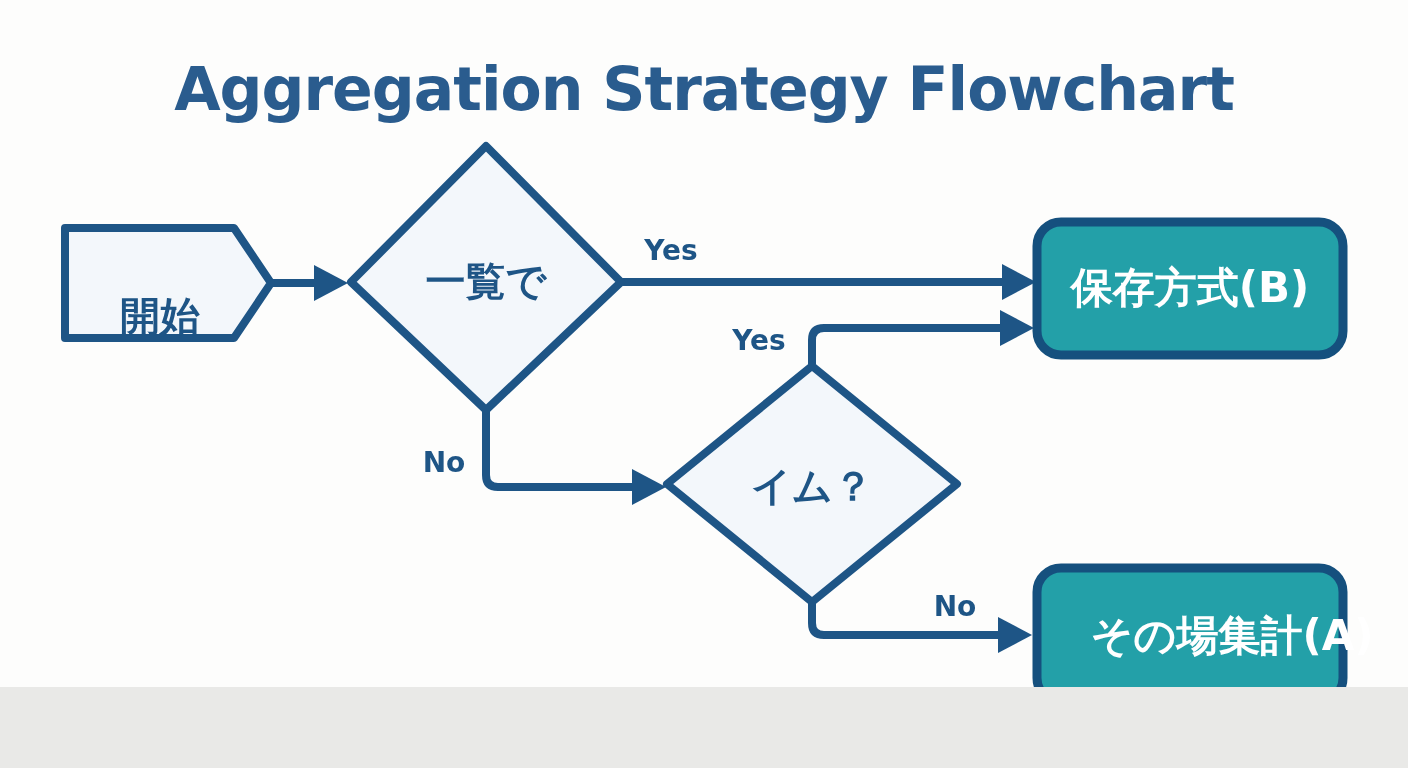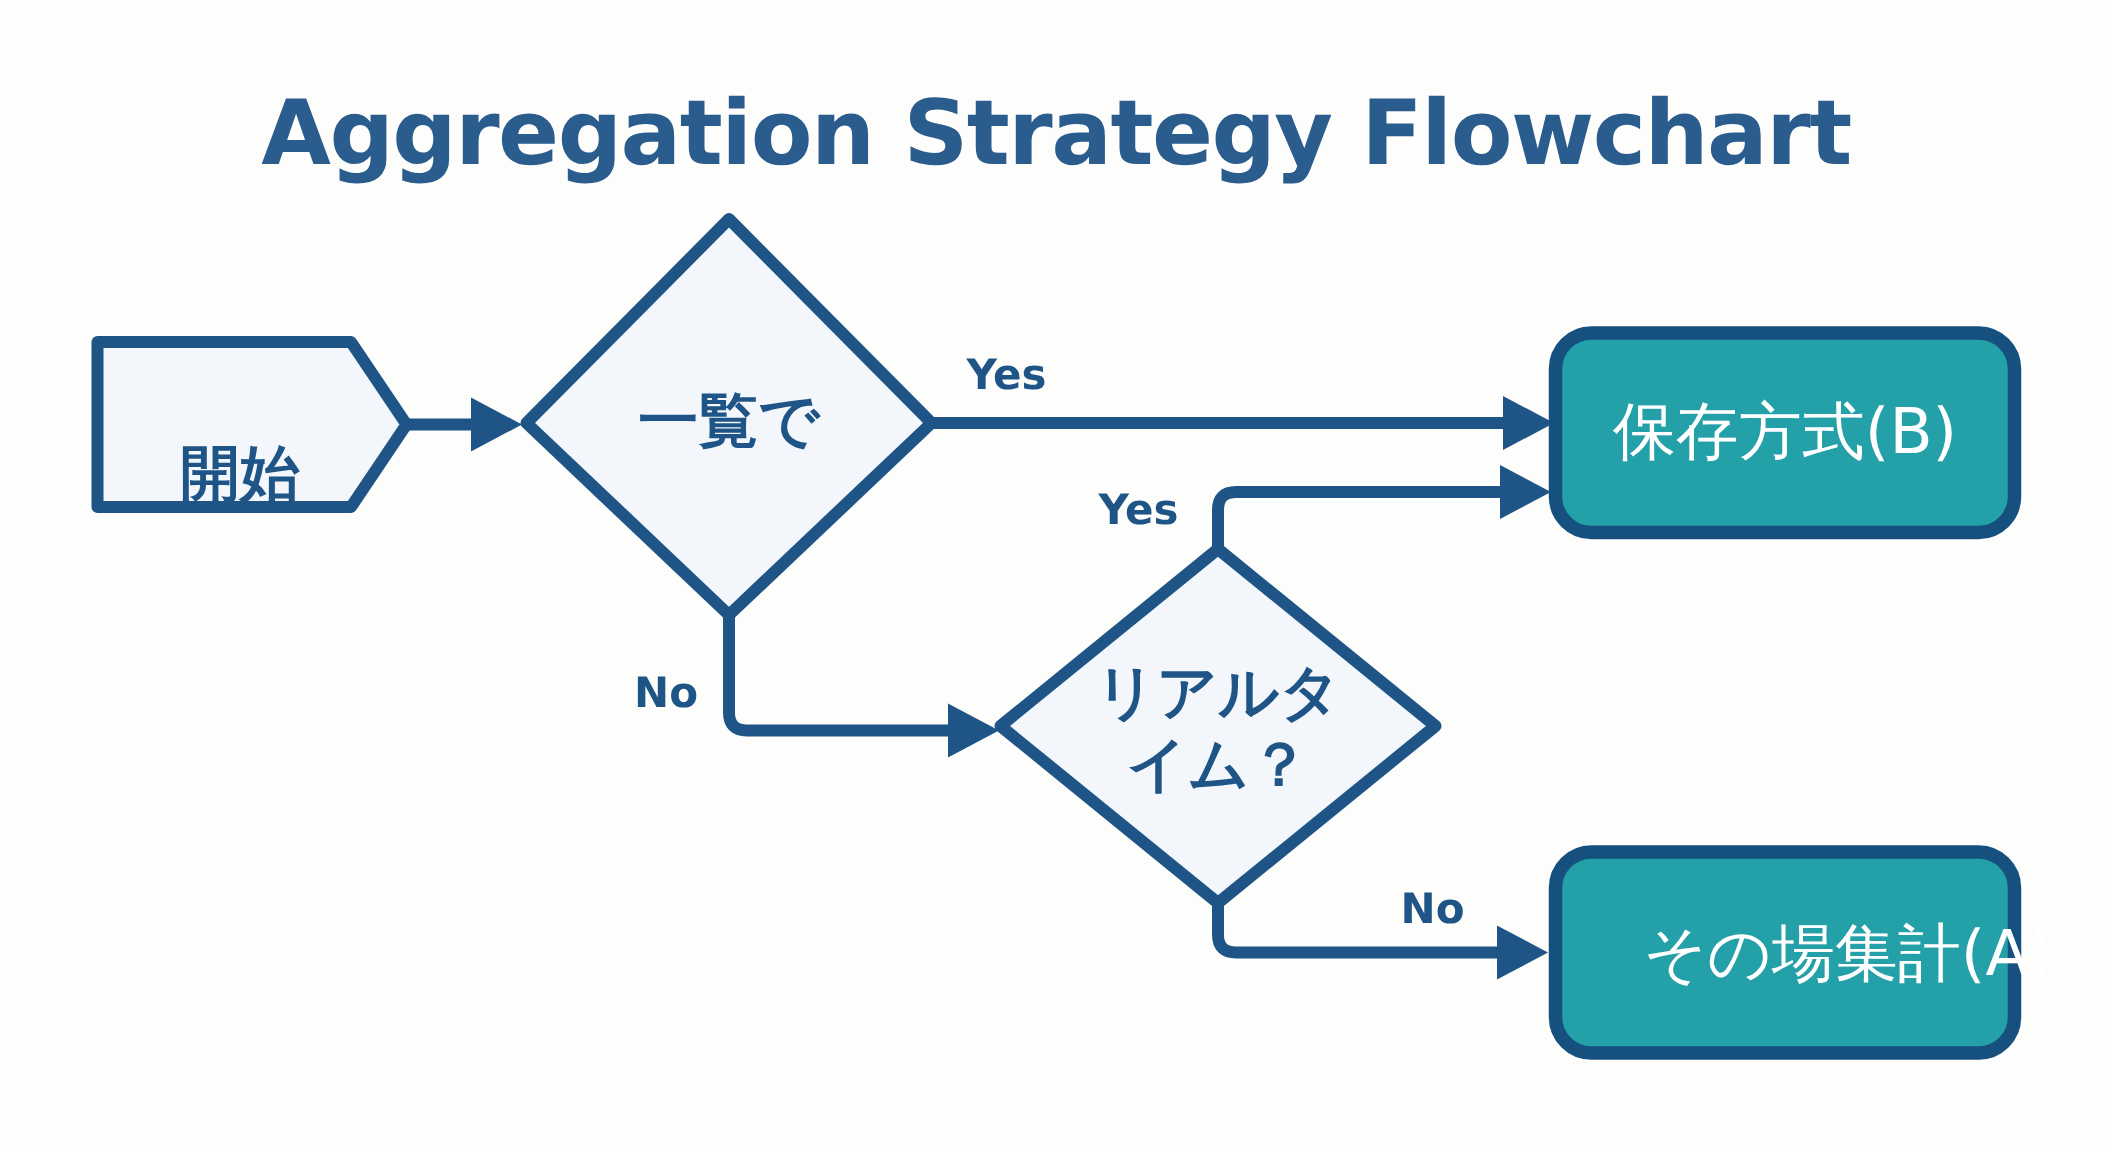--- a/index.html
+++ b/index.html
@@ -13,21 +13,21 @@
   }
   *{margin:0;padding:0;box-sizing:border-box;}
   html,body{width:100%;height:100%;}
   body{
     background:#e9e9e7;
     font-family:"DejaVu Sans","Liberation Sans",sans-serif;
   }
   .stage{
     position:relative;
     width:1408px;
-    height:768px;
+    height:687px;
     background:var(--background);
     overflow:hidden;
     padding-left:40px;
   }
   .page-title{
     position:absolute;
     left:0; right:0; top:54px;
     text-align:center;
     font-size:60px;
     font-weight:800;
@@ -60,21 +60,21 @@
     color:var(--line-blue);
     font-weight:700;
     text-align:center;
   }
   .node-label{font-size:40px;}
   .two-line{line-height:48px;}
   .two-line span{display:block;}
   .result-label{
     color:var(--white-text);
     font-size:42px;
-    font-weight:400;
+    font-weight:700;
   }
   .edge-label{
     font-size:28px;
     font-weight:700;
   }
 </style>
 </head>
 <body>
 
 <div class="stage">
@@ -119,21 +119,20 @@
     <rect class="result-box" x="1037" y="568" width="306" height="134" rx="24"></rect>
   </svg>
 
   <div class="label node-label" style="left:160px;top:284px;margin-top:32px;">開始</div>
 
   <div class="label node-label two-line" style="left:486px;top:281px;">
     <span>一覧で</span>
   </div>
 
   <div class="label node-label two-line" style="left:812px;top:486px;">
-    <span>リアルタ</span>
     <span>イム？</span>
   </div>
 
   <div class="label result-label" style="left:1190px;top:288px;">保存方式(B)</div>
 
   <div class="label result-label" style="left:1189px;top:636px;margin-left:43px;">その場集計(A)</div>
 
   <div class="label edge-label" style="left:671px;top:250px;">Yes</div>
 
   <div class="label edge-label" style="left:444px;top:462px;">No</div>

